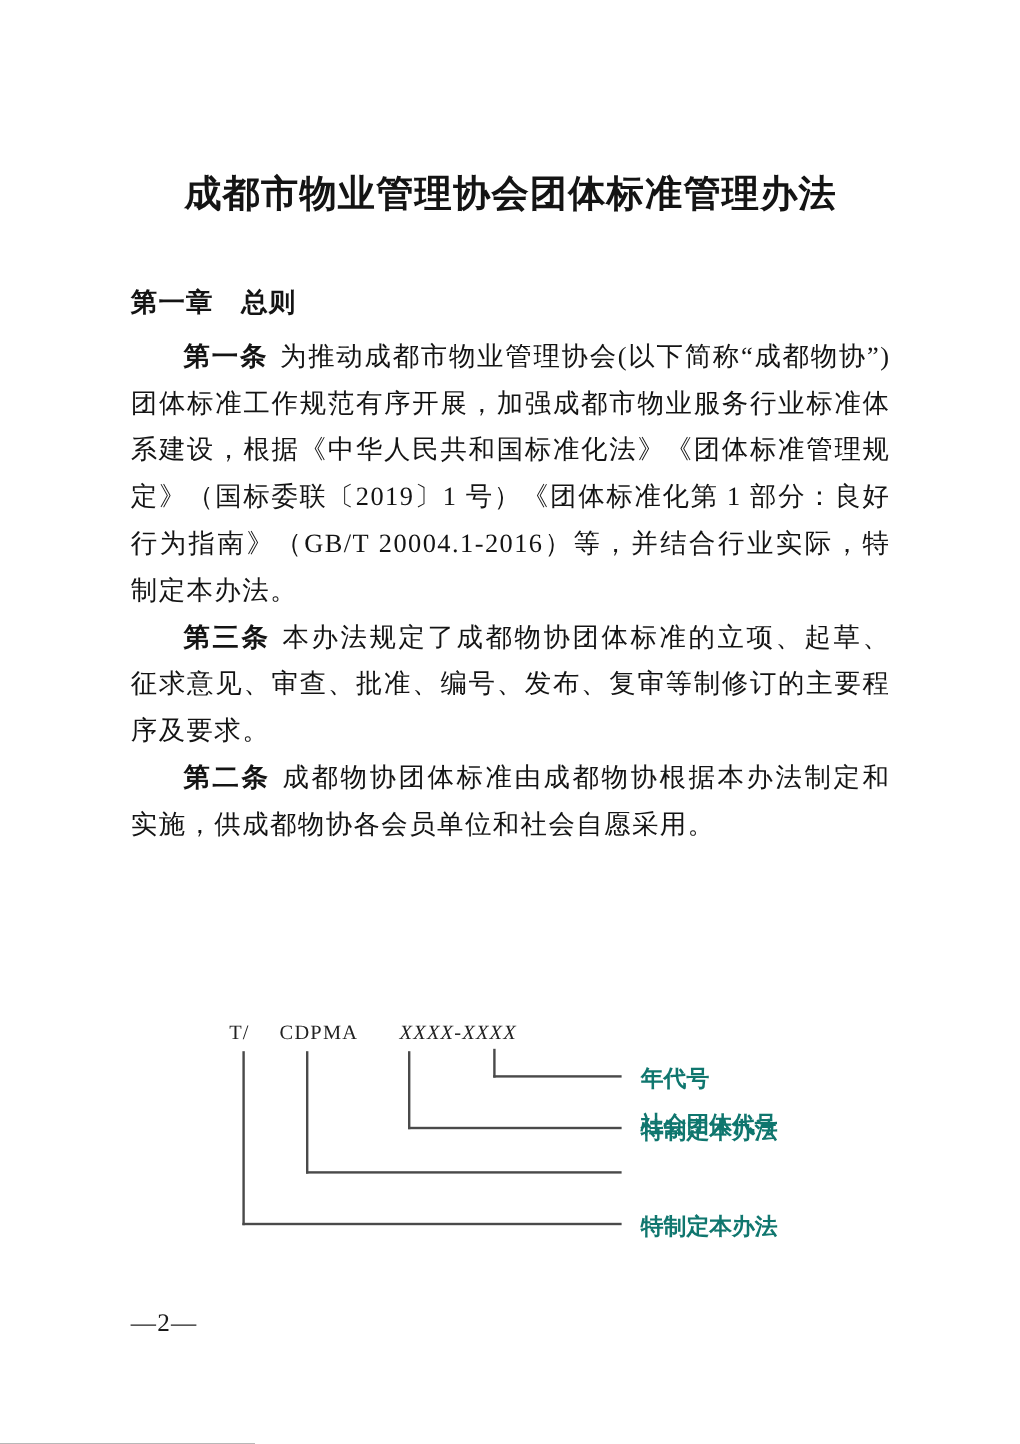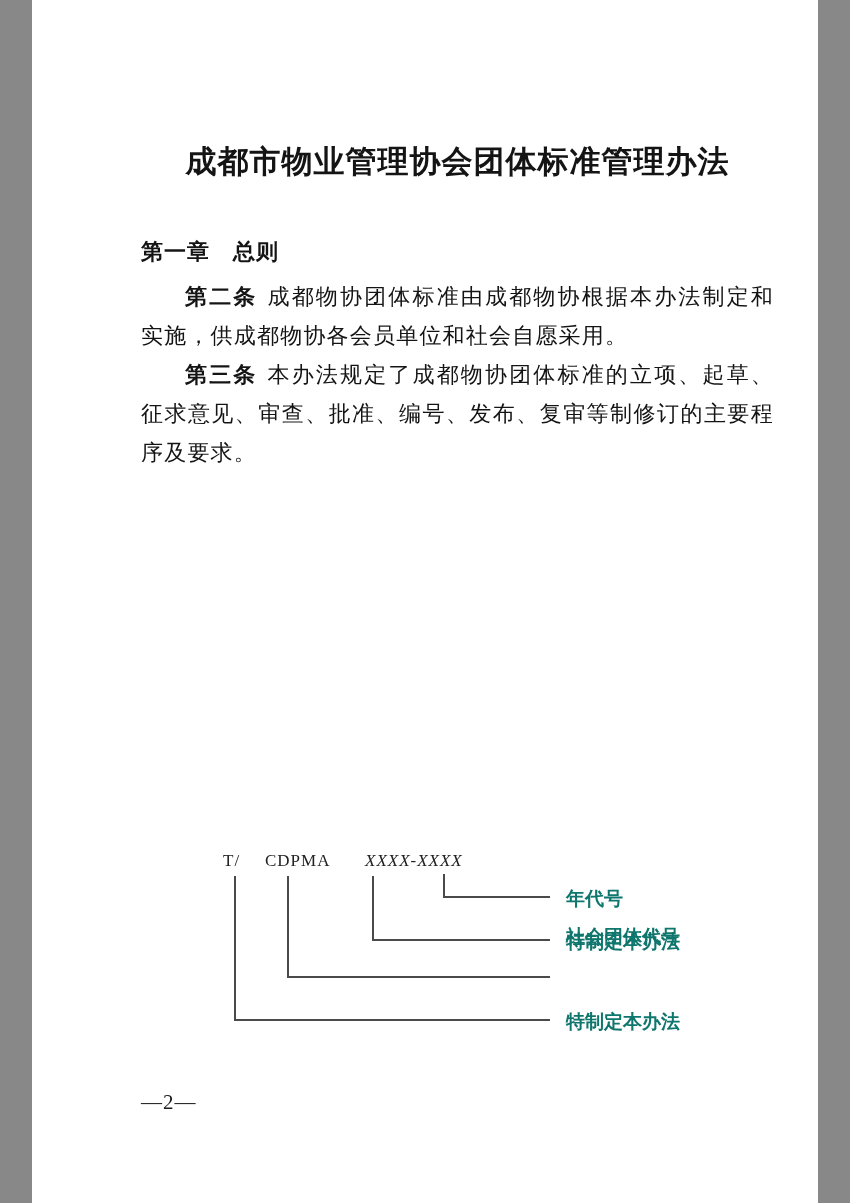--- a/index.html
+++ b/index.html
@@ -1,18 +1,18 @@
 <!DOCTYPE html>
 <html><head>
 <meta charset="utf-8">
 <style>
   html,body { margin:0; padding:0; background:#888; }
   .page {
     position:relative;
-    width:786px; height:1203px;
+    width:850px; height:1203px;
     margin:0 auto;
     background:#ffffff;
     font-family:"Liberation Serif","DejaVu Serif",serif;
     color:#141414;
     overflow:hidden;
   }
   .content {
     position:absolute;
     left:109px; top:0;
     width:633px;
@@ -94,22 +94,23 @@
 </head>
 <body>
 
 <div class="page">
 
   <div class="content">
     <h1 class="doc-title">成都市物业管理协会团体标准管理办法</h1>
     <h2 class="chapter-heading">第一章　总则</h2>
 
     <div class="body-text">
+      <p class="para"><b class="lead">第一条</b><span>为推动成都市物业管理协会(以下简称“成都物协”)团体标准工作规范有序开展，加强成都市物业服务行业标准体系建设，根据《中华人民共和国标准化法》《团体标准管理规定》（国标委联〔2019〕1 号）《团体标准化第 1 部分：良好行为指南》（GB/T 20004.1-2016）等，并结合行业实际，特制定本办法。</span></p>
+      <p class="para"><b class="lead">第三条</b><span>本办法规定了成都物协团体标准的立项、起草、征求意见、审查、批准、编号、发布、复审等制修订的主要程序及要求。</span></p>
       <p class="para"><b class="lead">第二条</b><span>成都物协团体标准由成都物协根据本办法制定和实施，供成都物协各会员单位和社会自愿采用。</span></p>
-      <p class="para"><b class="lead">第三条</b><span>本办法规定了成都物协团体标准的立项、起草、征求意见、审查、批准、编号、发布、复审等制修订的主要程序及要求。</span></p>
     </div>
   </div>
 
   <div class="diagram">
     <span class="code code-t">T/</span>
     <span class="code code-cdpma">CDPMA</span>
     <span class="code code-xxxx">XXXX-XXXX</span>
 
     <div class="line v1"></div>
     <div class="line v2"></div>

